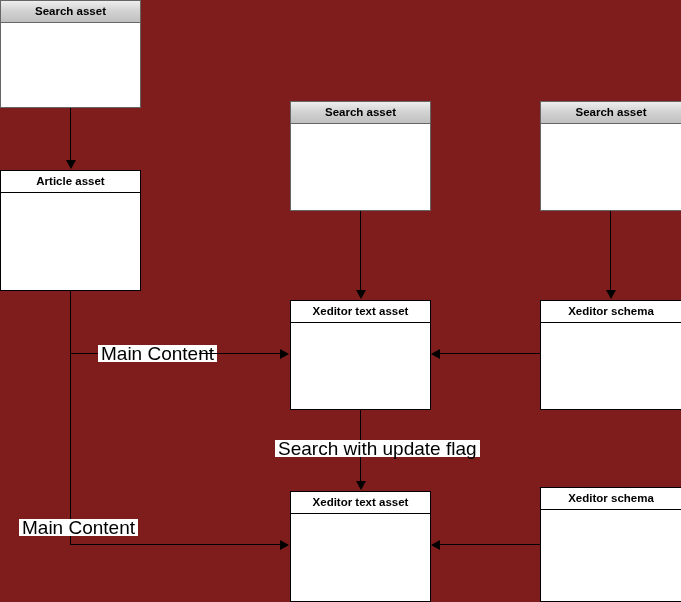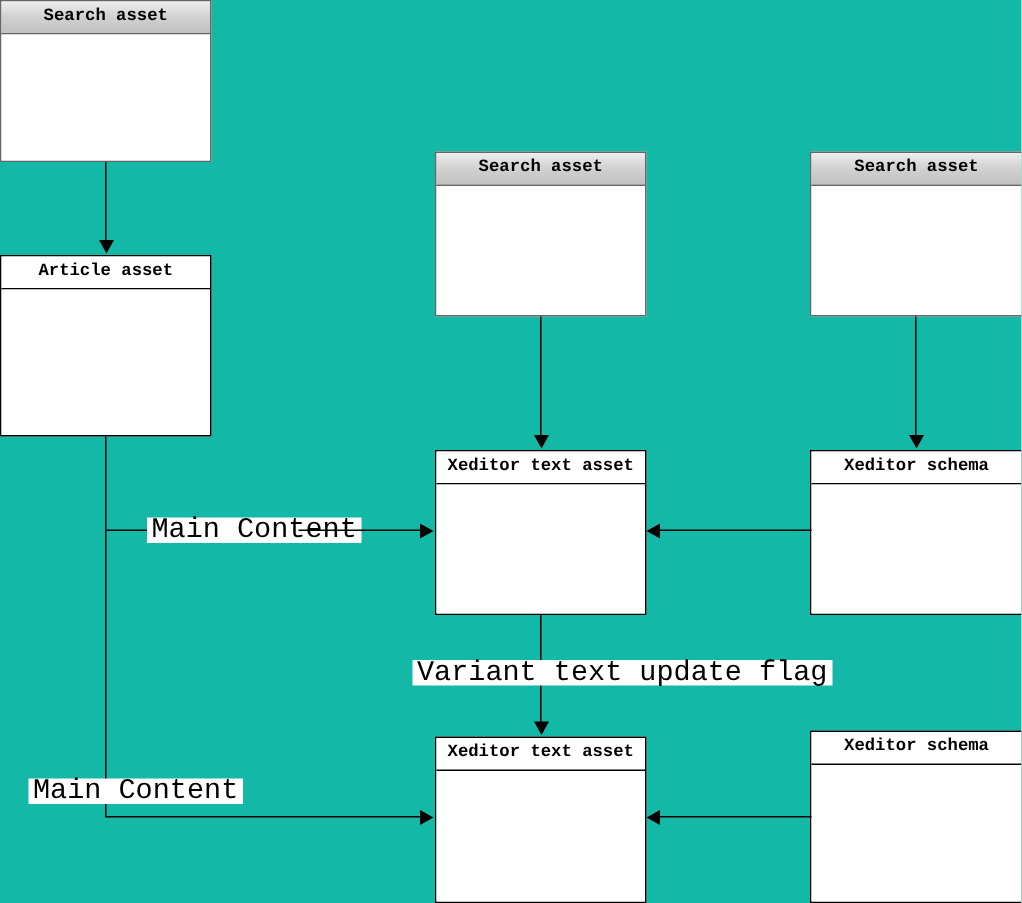--- a/index.html
+++ b/index.html
@@ -7,23 +7,22 @@
     padding: 0;
     background: #ffffff;
   }
   body {
     font-family: "Liberation Sans", sans-serif;
   }
   #canvas {
     position: relative;
     width: 681px;
     height: 602px;
-    background: #14b8a6;
+    background: #7f1d1d;
     overflow: hidden;
-    font-family: Liberation Mono, monospace;
   }
 
   
   .node {
     position: absolute;
     box-sizing: border-box;
     background: #ffffff;
   }
   .node.gray-hdr {
     border: 1px solid #666666;
@@ -134,21 +133,21 @@
 
   <div class="vline" style="left:360px; top:211px; height:80px;"></div>
   <div class="arrow-down" style="left:355.5px; top:290px;"></div>
 
   <div class="node plain-hdr" style="left:290px; top:300px; width:141px; height:110px;">
     <div class="node-header">Xeditor text asset</div>
     <div class="node-body" style="height:86px;"></div>
   </div>
 
   <div class="vline" style="left:360px; top:410px; height:72px;"></div>
-  <div class="edge-label" style="left:275px; top:440px;">Variant text update flag</div>
+  <div class="edge-label" style="left:275px; top:440px;">Search with update flag</div>
   <div class="arrow-down" style="left:355.5px; top:481px;"></div>
 
   <div class="node plain-hdr" style="left:290px; top:491px; width:141px; height:111px;">
     <div class="node-header">Xeditor text asset</div>
     <div class="node-body" style="height:87px;"></div>
   </div>
 
   <div class="node gray-hdr" style="left:540px; top:101px; width:142px; height:110px;">
     <div class="node-header">Search asset</div>
     <div class="node-body" style="height:86px;"></div>

